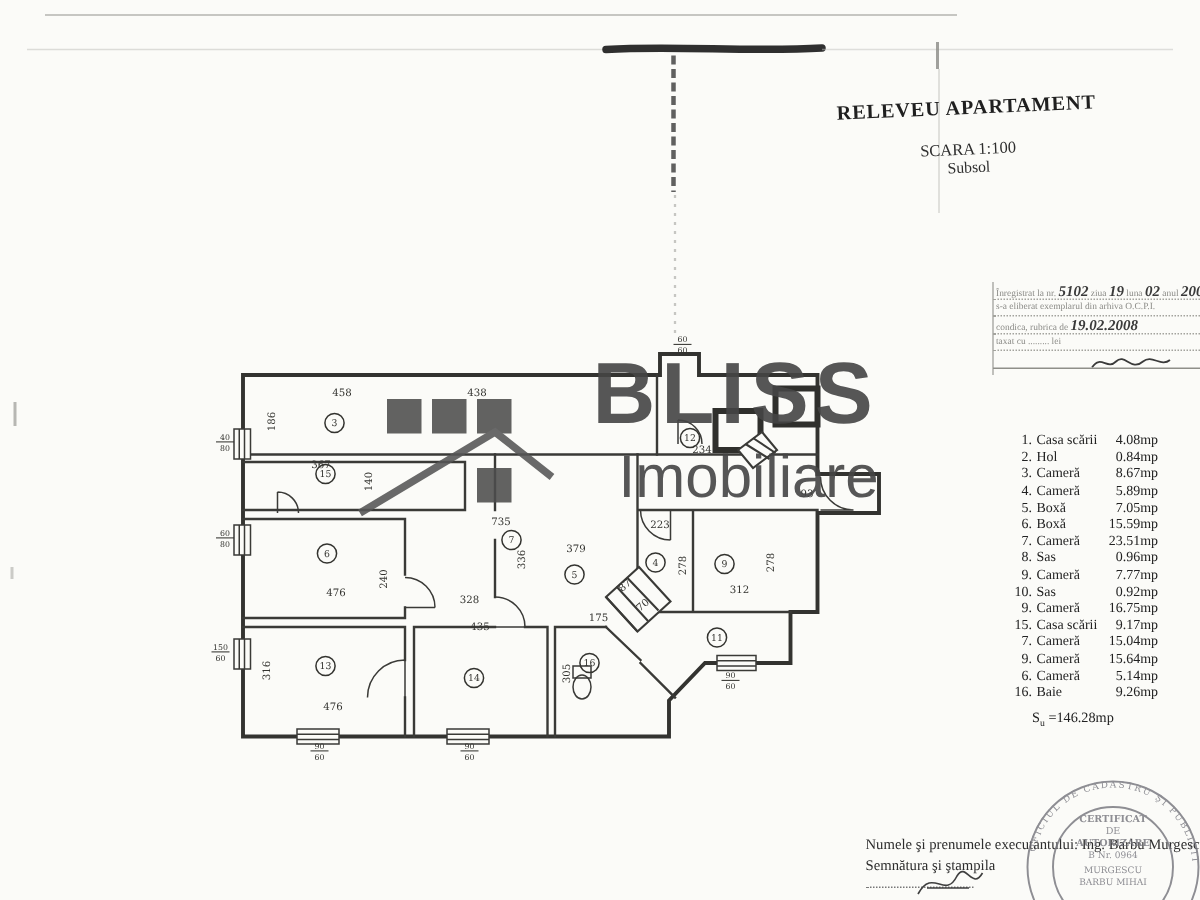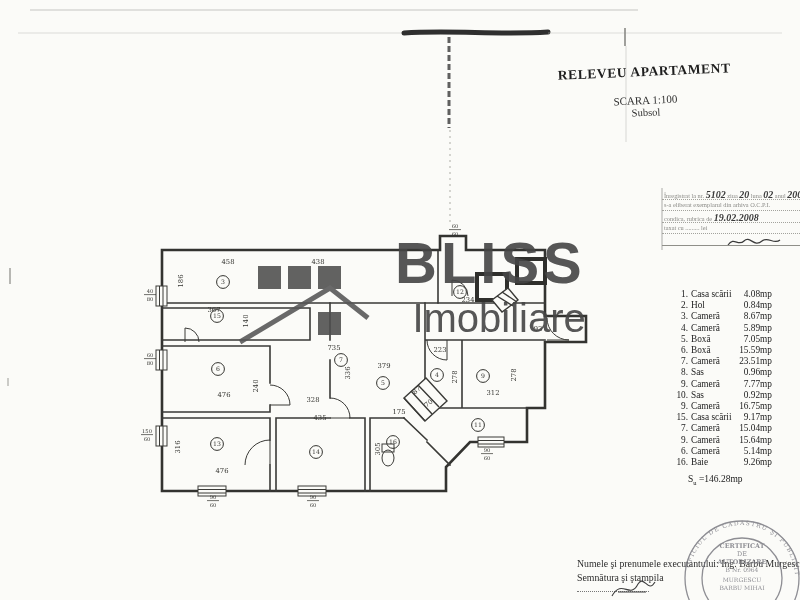--- a/index.html
+++ b/index.html
@@ -57,21 +57,21 @@
     <div class="t1">RELEVEU APARTAMENT</div>
     <div class="t2">SCARA 1:100</div>
     <div class="t3">Subsol</div>
   </div>
 
   <div id="reg-stamp">
     <div class="rrow">
       <span>Înregistrat la nr.</span>
       <span class="hand">5102</span>
       <span>ziua</span>
-      <span class="hand">20</span>
+      <span class="hand">19</span>
       <span>luna</span>
       <span class="hand">02</span>
       <span>anul</span>
       <span class="hand">200</span>
     </div>
     <div class="rrow">s-a eliberat exemplarul din arhiva O.C.P.I.</div>
     <div class="rrow">
       <span>condica, rubrica de</span>
       <span class="hand">19.02.2008</span>
     </div>

